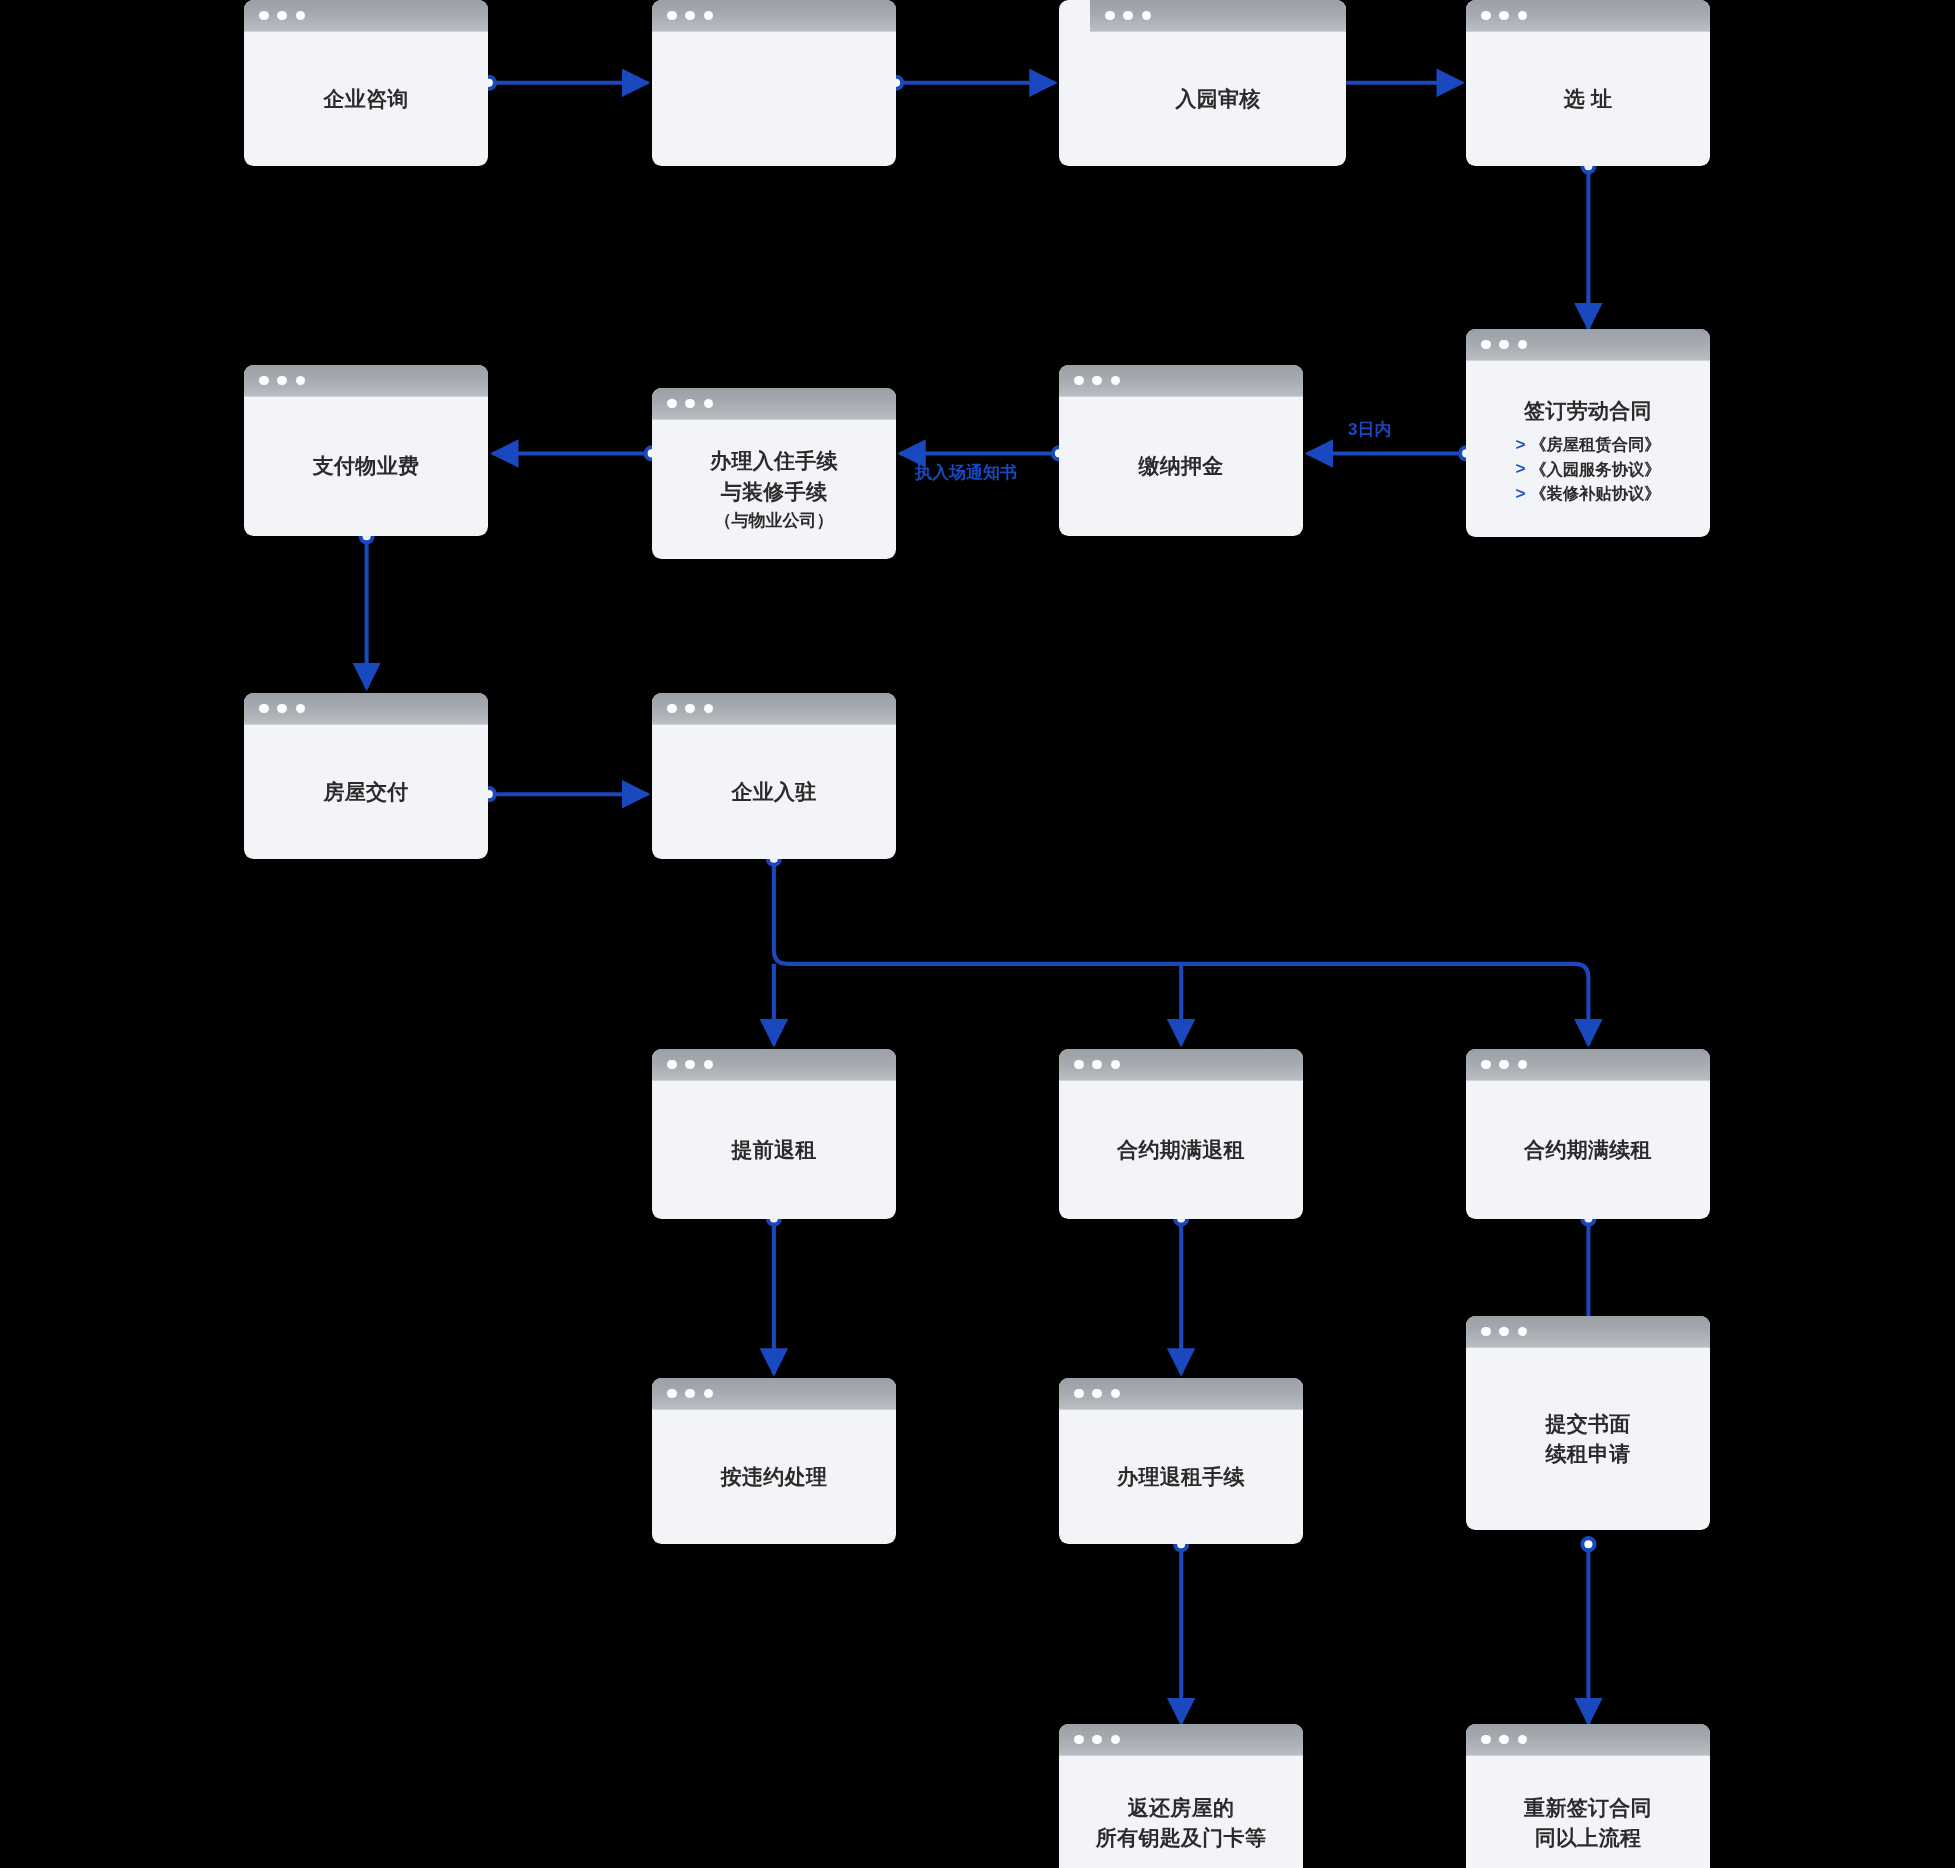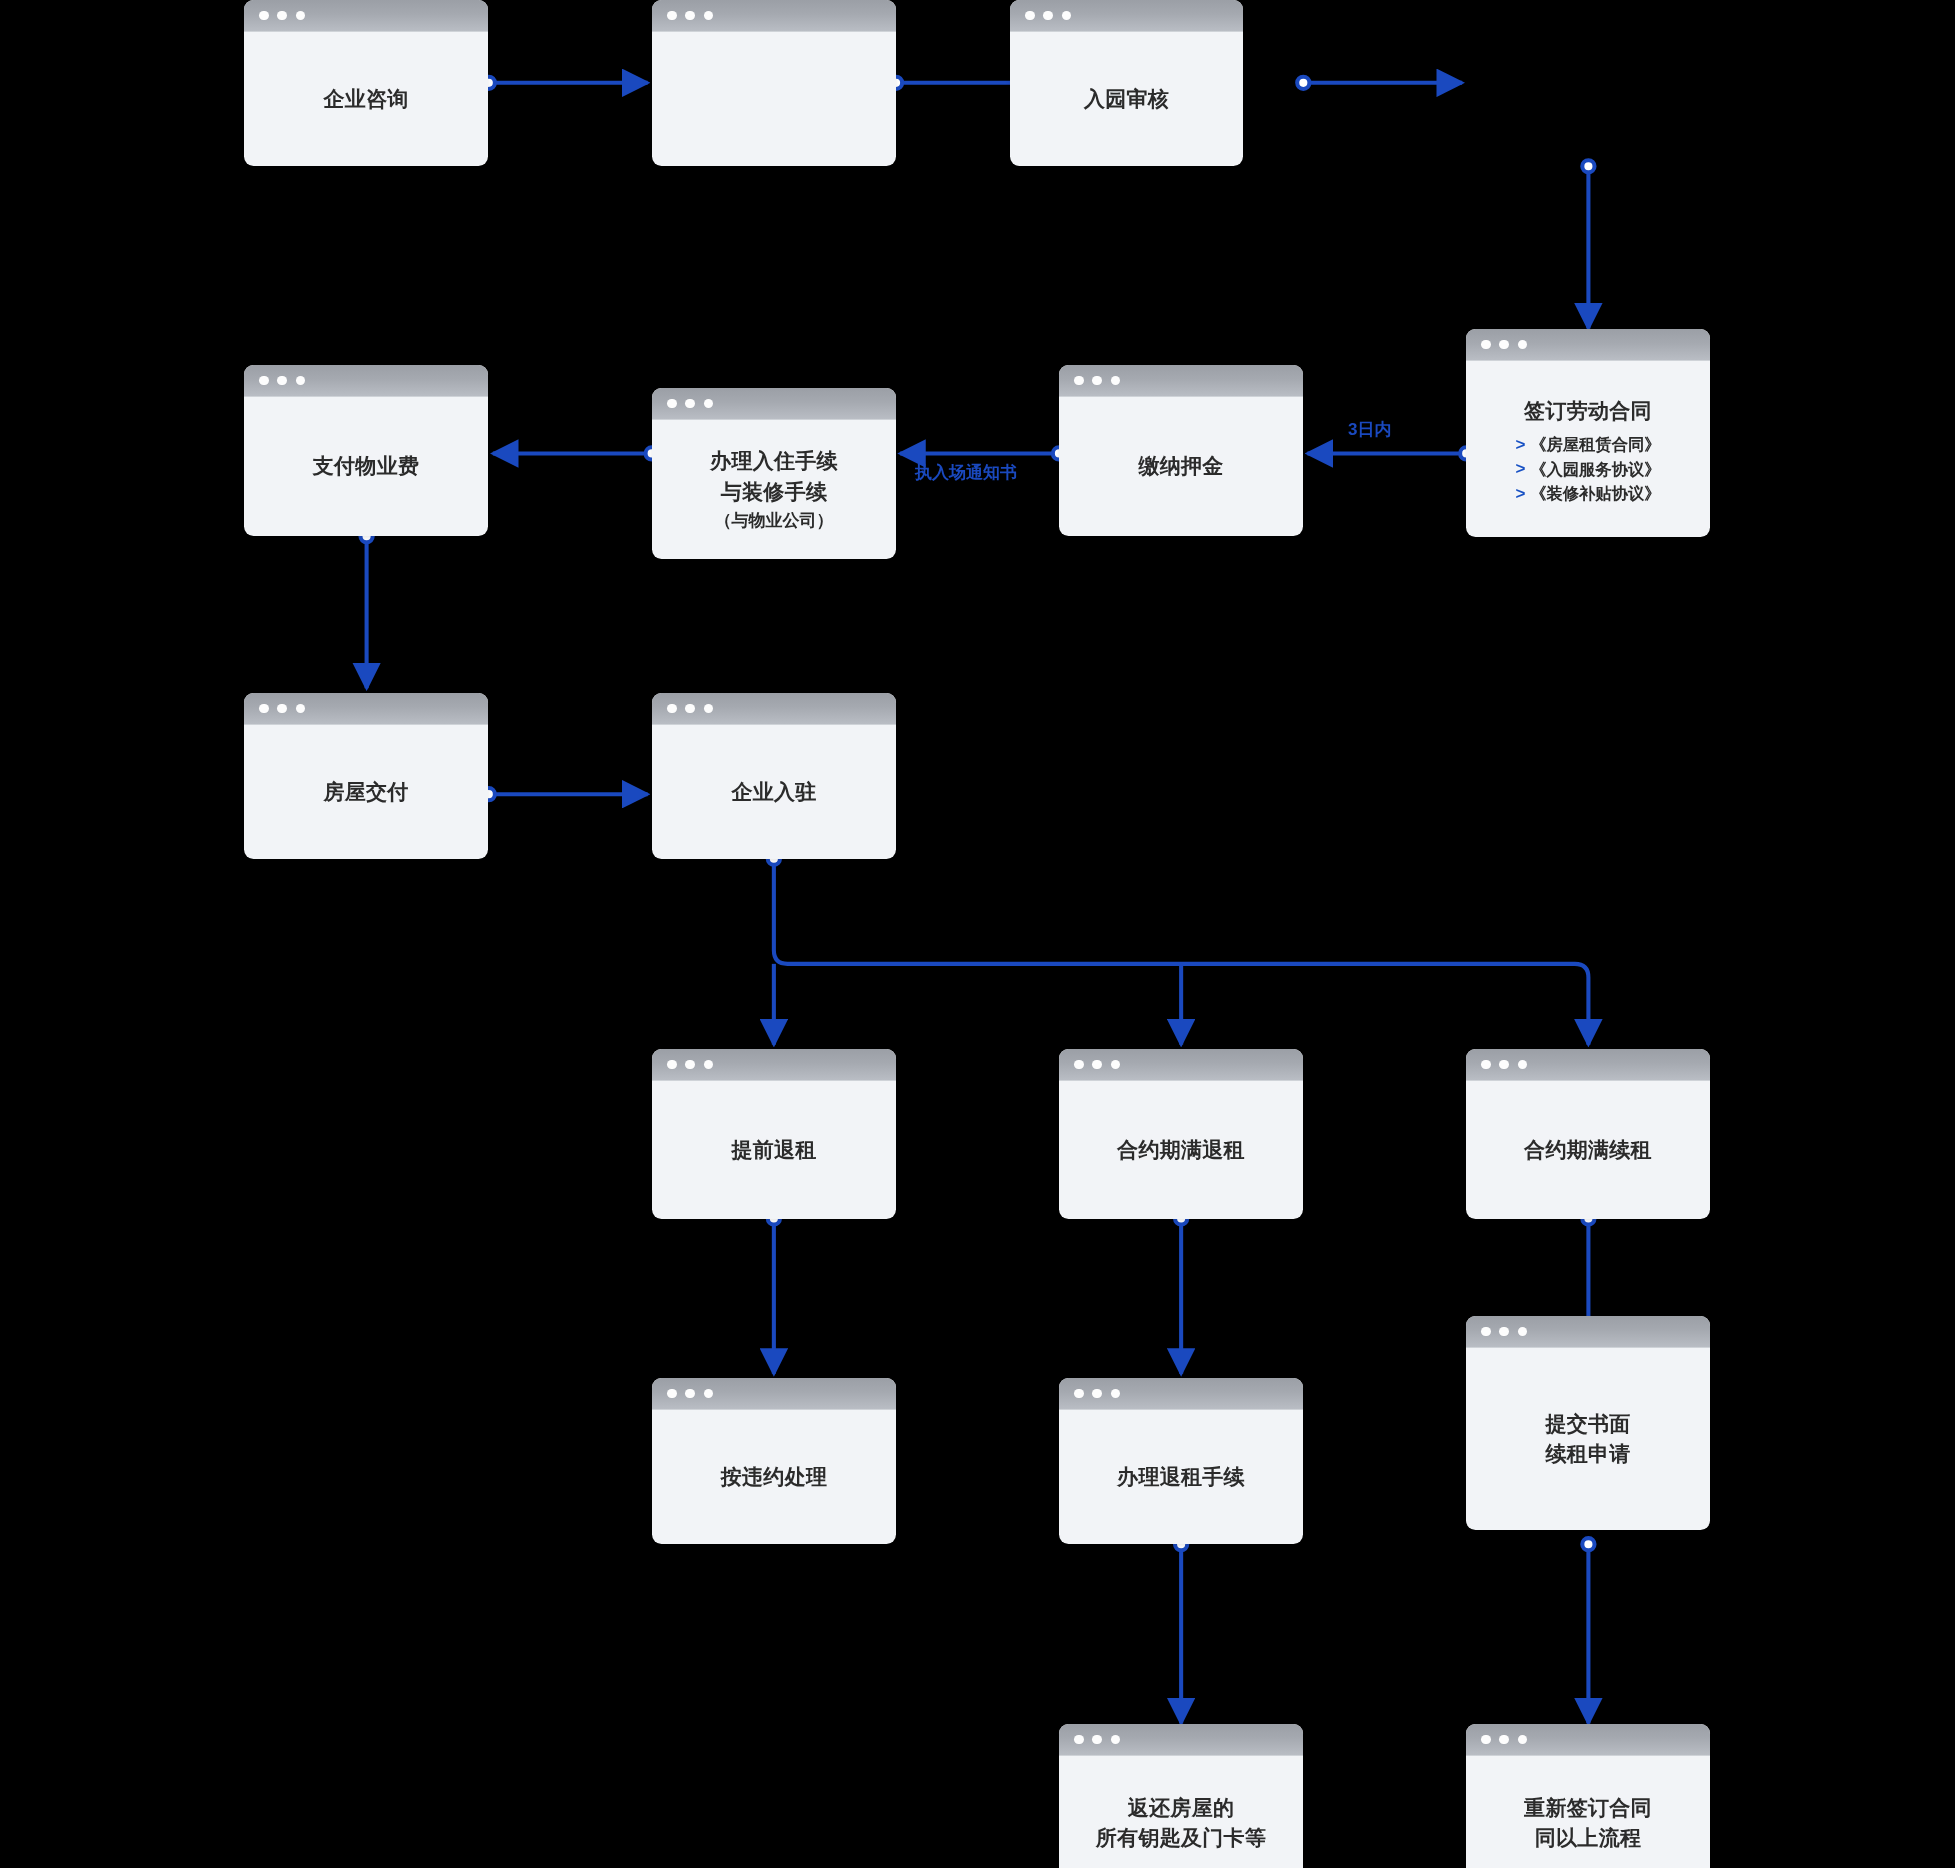--- a/index.html
+++ b/index.html
@@ -141,31 +141,41 @@
   </div>
 
   <div class="card" style="left:652px;top:0px;width:244px;height:166px;">
     <div class="card-header">
       <span class="dot"></span>
       <span class="dot"></span>
       <span class="dot"></span>
     </div>
   </div>
 
-  <div class="card" style="left:1010px;top:0px;width:233px;height:166px;">
+  <div class="card" style="left:1059px;top:0px;width:256px;height:166px;padding-left:31px;">
     <div class="card-header">
       <span class="dot"></span>
       <span class="dot"></span>
       <span class="dot"></span>
     </div>
     <div class="card-body">
       <div class="card-title">入园审核</div>
     </div>
   </div>
 
+  <div class="card" style="left:1466px;top:0px;width:244px;height:166px;">
+    <div class="card-header">
+      <span class="dot"></span>
+      <span class="dot"></span>
+      <span class="dot"></span>
+    </div>
+    <div class="card-body">
+      <div class="card-title">选  址</div>
+    </div>
+  </div>
 
   <div class="card" style="left:244px;top:365px;width:244px;height:171px;">
     <div class="card-header">
       <span class="dot"></span>
       <span class="dot"></span>
       <span class="dot"></span>
     </div>
     <div class="card-body">
       <div class="card-title">支付物业费</div>
     </div>

